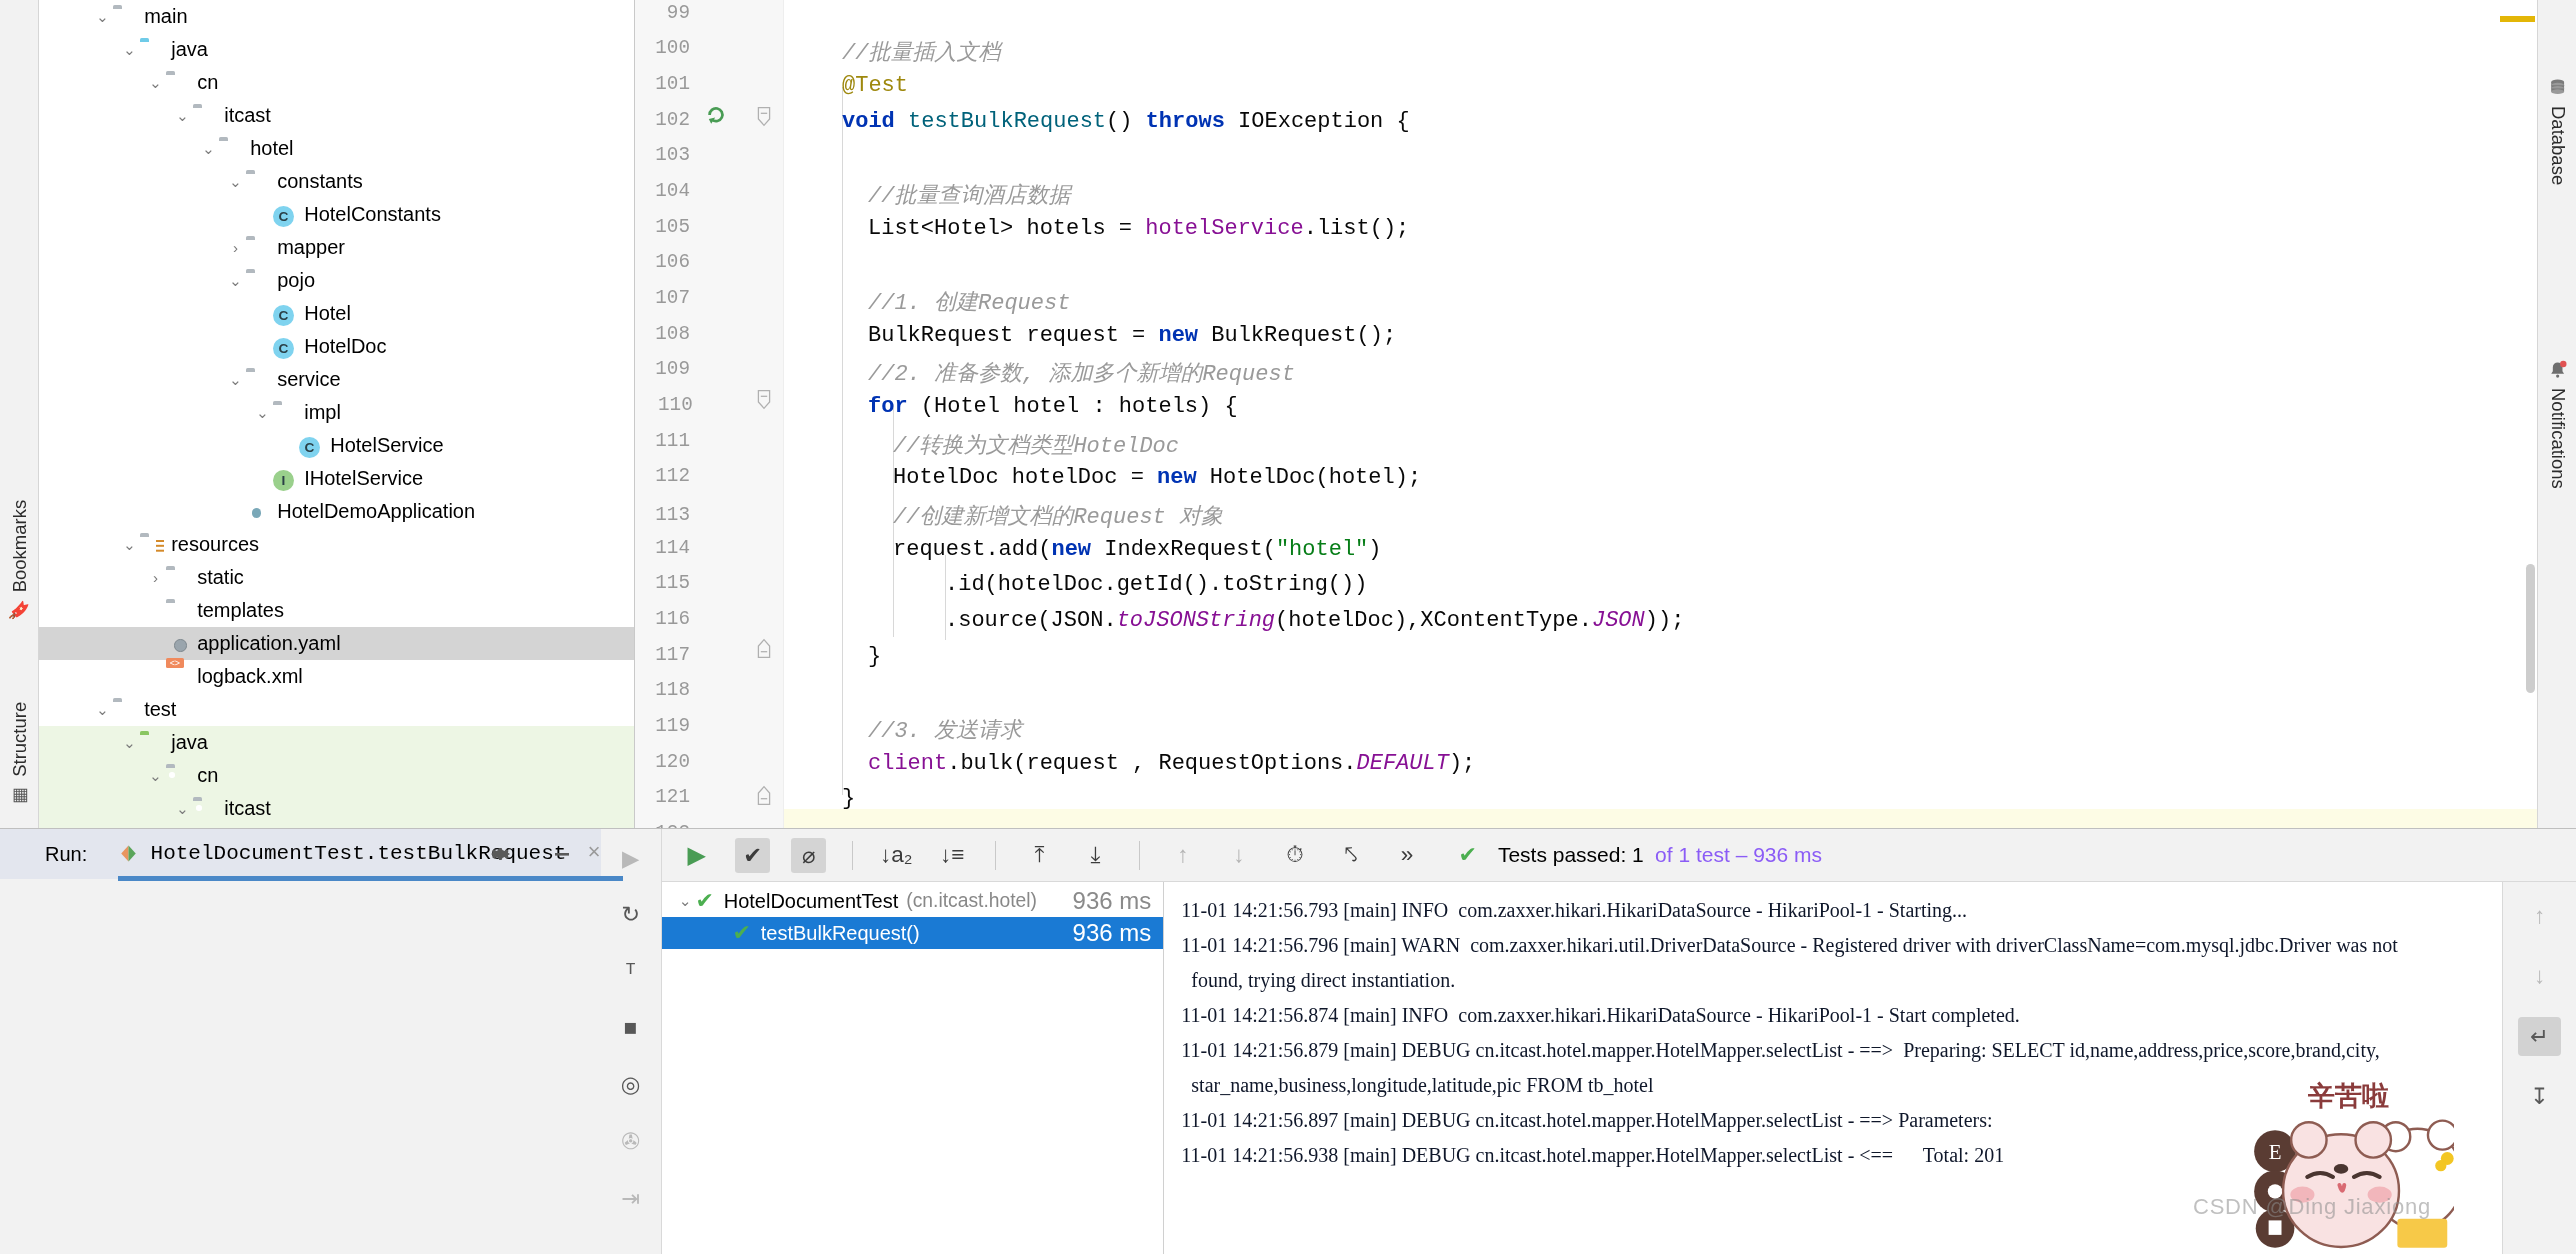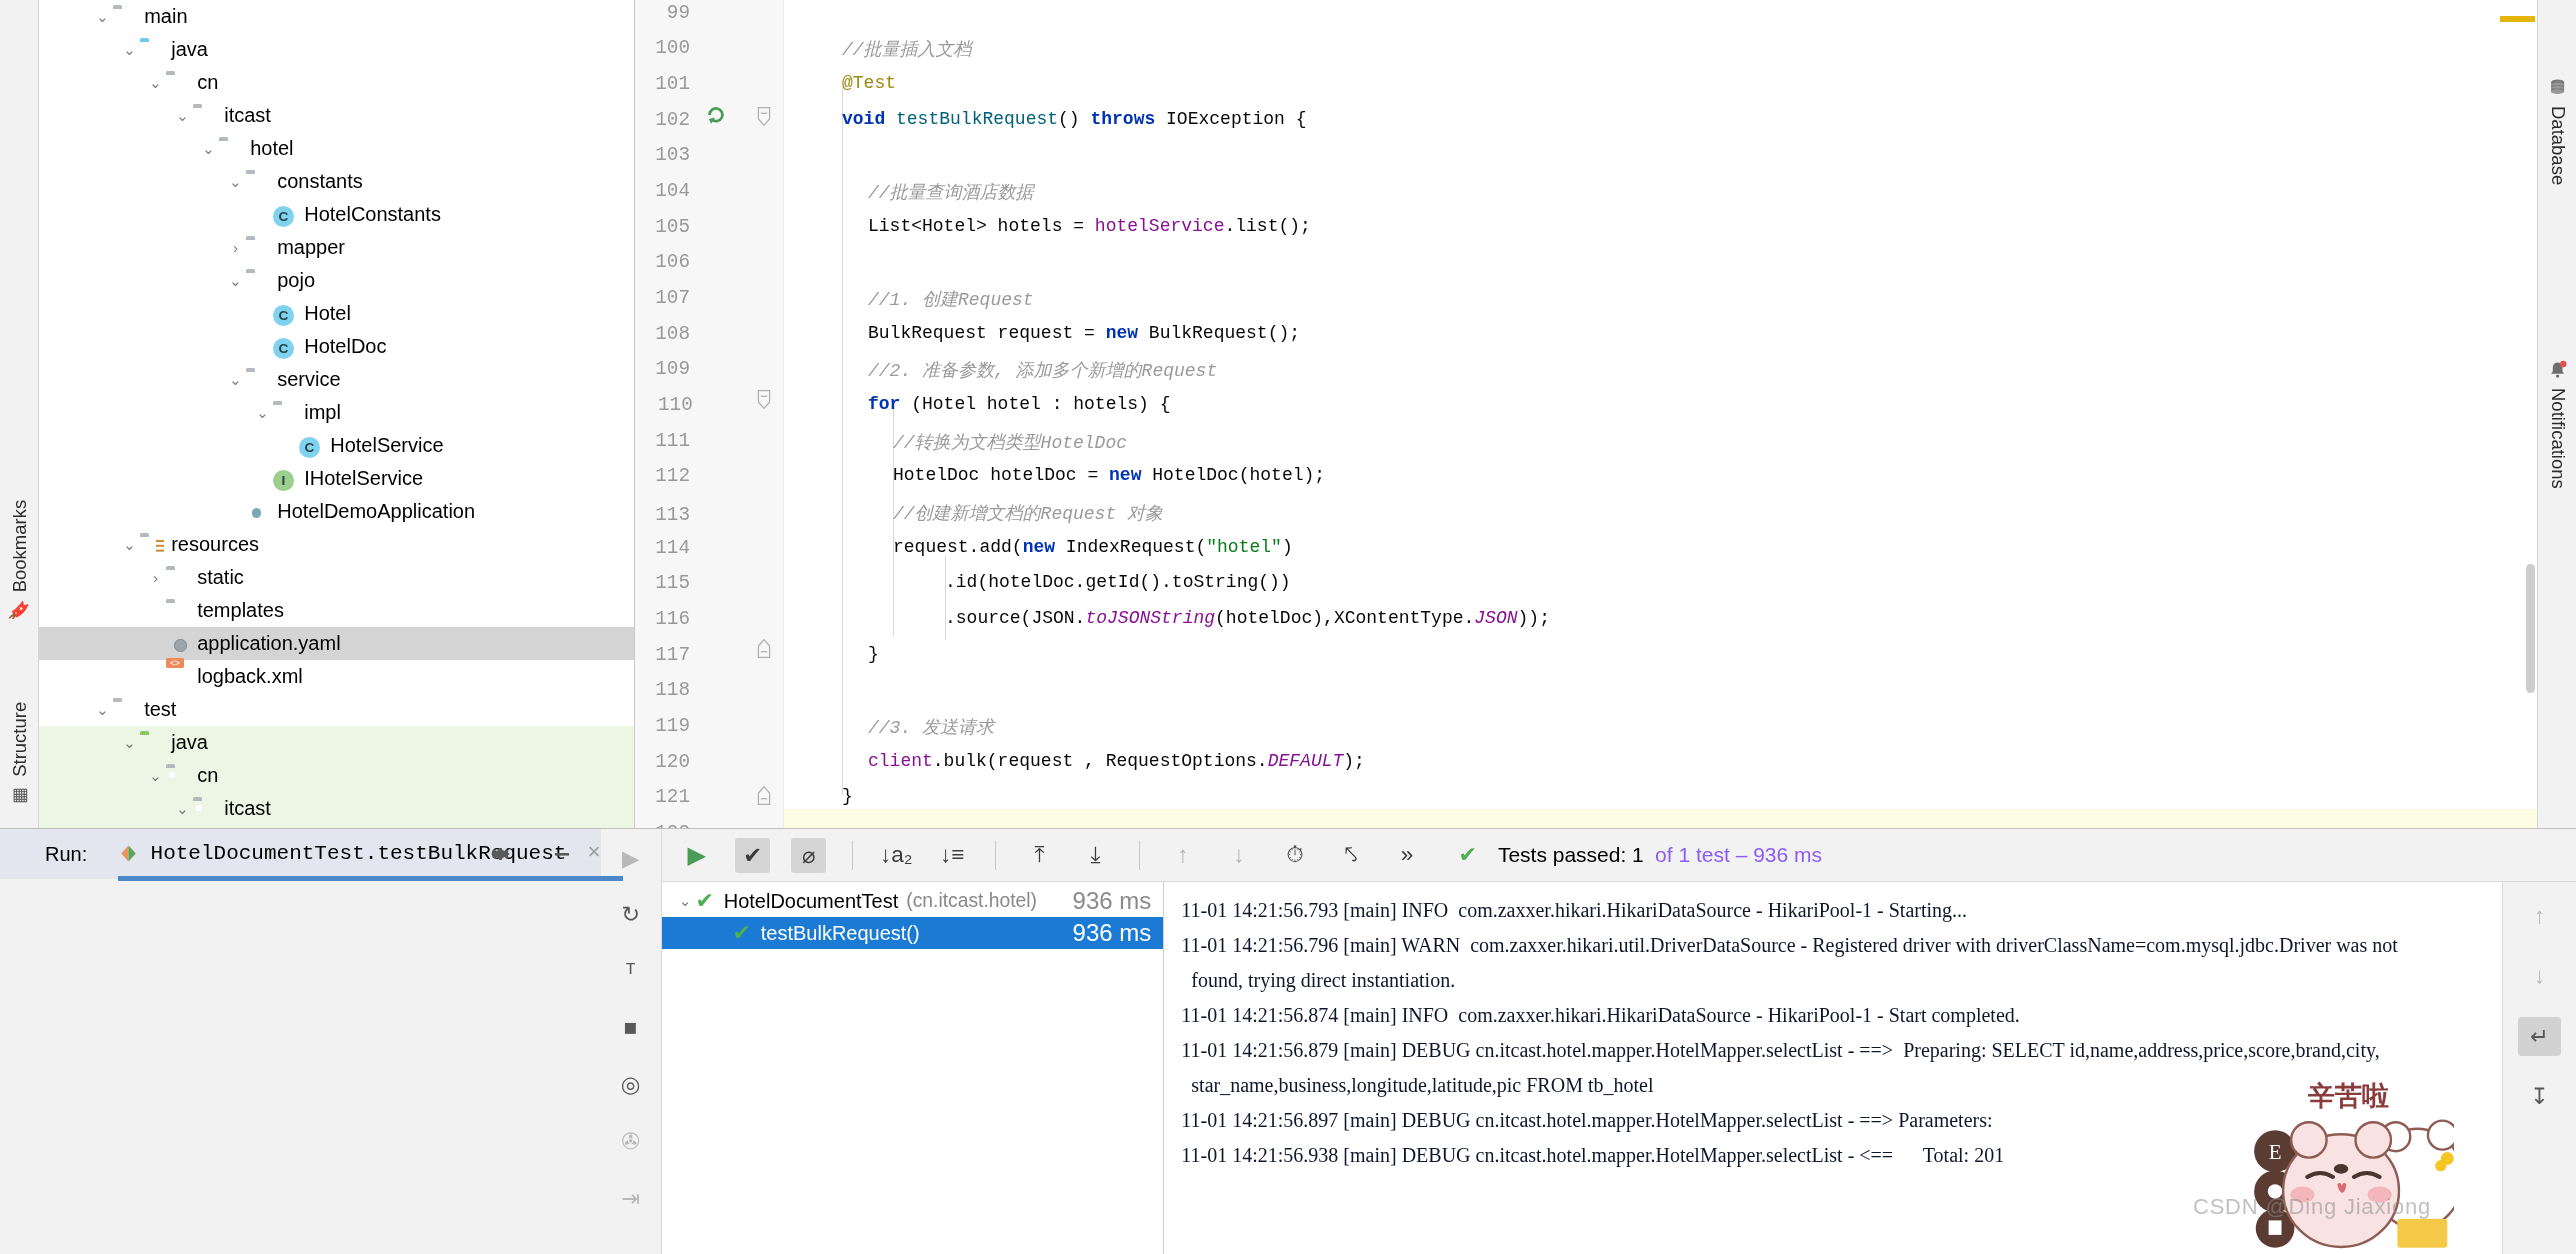--- a/index.html
+++ b/index.html
@@ -47,21 +47,21 @@
   .leaf::after{content:"";position:absolute;left:8px;top:4.8px;width:10.5px;height:10.5px;border-radius:50%;background:#9aa5ad;border:1.6px solid #7e888f;}
   .xmlic { width:21px;height:21px;position:relative;top:1.6px;background:#cfd4d8;border-radius:1.6px;}
   .xmlic::after{content:"<>";position:absolute;left:0;bottom:-0.8px;width:17.7px;height:10.5px;background:#f08a5d;color:#fff;font-size:8.9px;line-height:10.5px;text-align:center;border-radius:1.6px;}
 
   
   .editor { flex:1; background:#fff; position:relative; overflow:hidden; display:flex;}
   .gutter { width:149px; background:#f7f7f7; border-right:0.8px solid #eee; flex:none; position:relative;}
   .ln { position:absolute; right:93px; font-family:"Liberation Mono", monospace;
         font-size:19.3px; color:#999; text-align:right; width:56px; }
   .gut-ic { position:absolute; }
-  .code-area { flex:1; position:relative; font-family:"Liberation Mono", monospace; font-size:18px;}
+  .code-area { flex:1; position:relative; font-family:"Liberation Mono", monospace; font-size:22px;}
   .cl { position:absolute; white-space:pre; color:#080808; letter-spacing:0px;}
   .cmt { color:#9a9a9a; font-style:italic; }
   .kw  { color:#0033b3; font-weight:bold; }
   .ann { color:#9e880d; }
   .fld { color:#871094; }
   .str { color:#067d17; }
   .sfld{ color:#871094; font-style:italic; }
   .meth{ color:#00627a; }
   .foldline { position:absolute; width:0.8px; background:#d8d8d8; }
   .yellowband { position:absolute; left:0; right:0; background:#fdfce5; }

